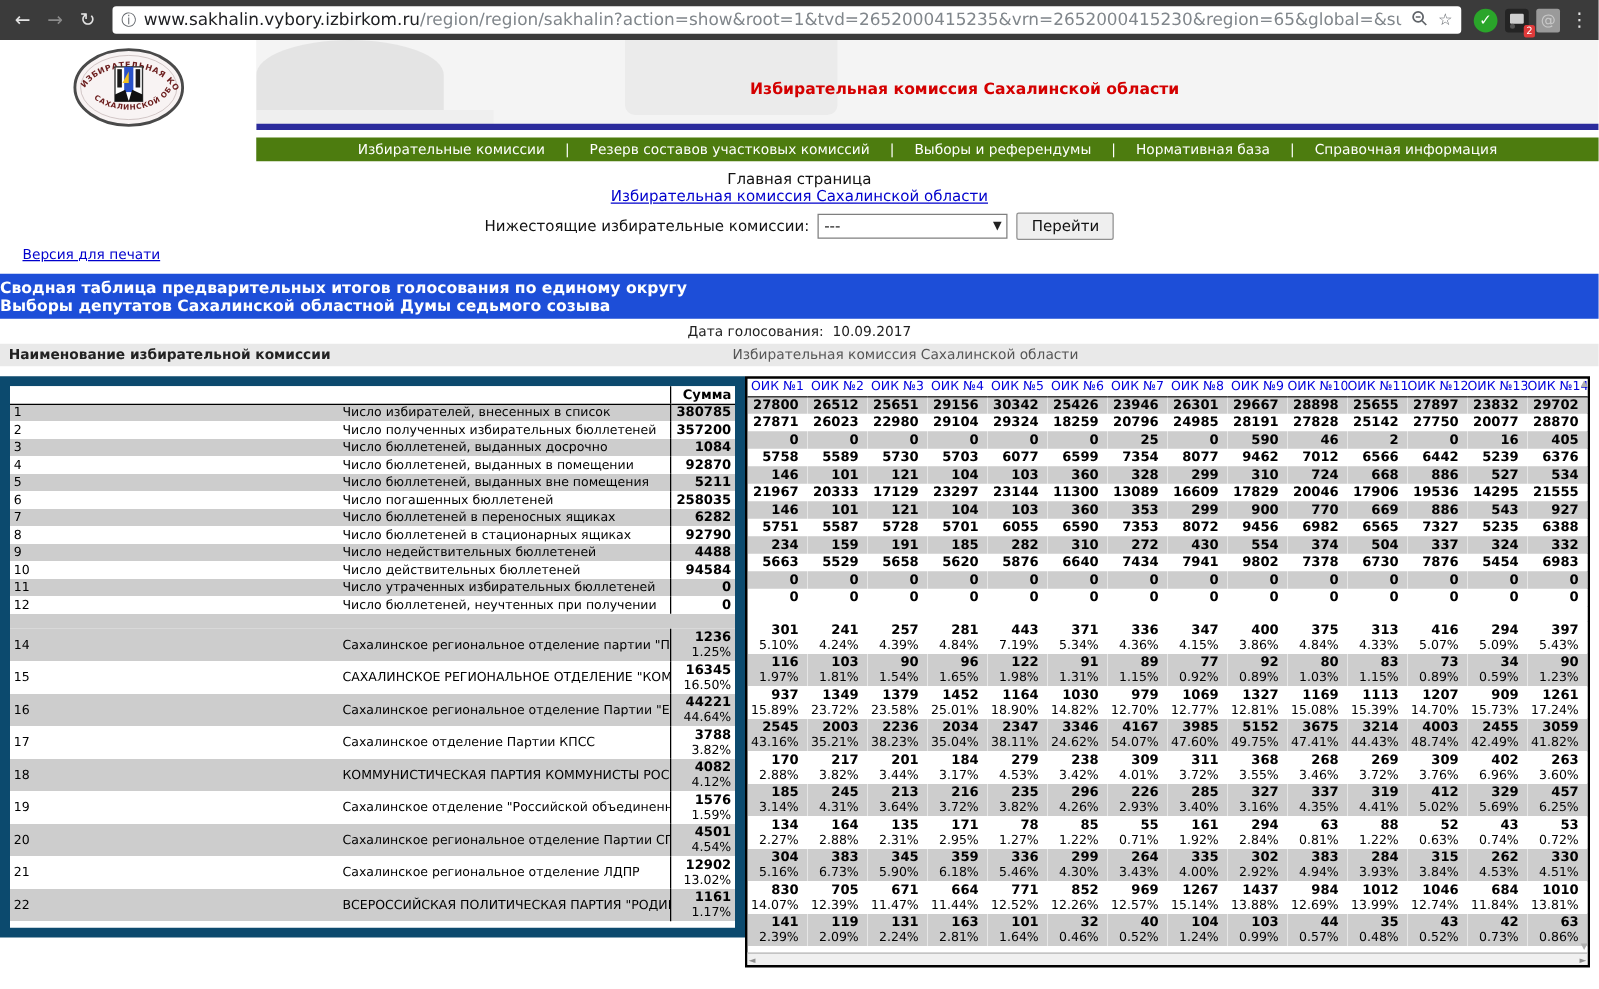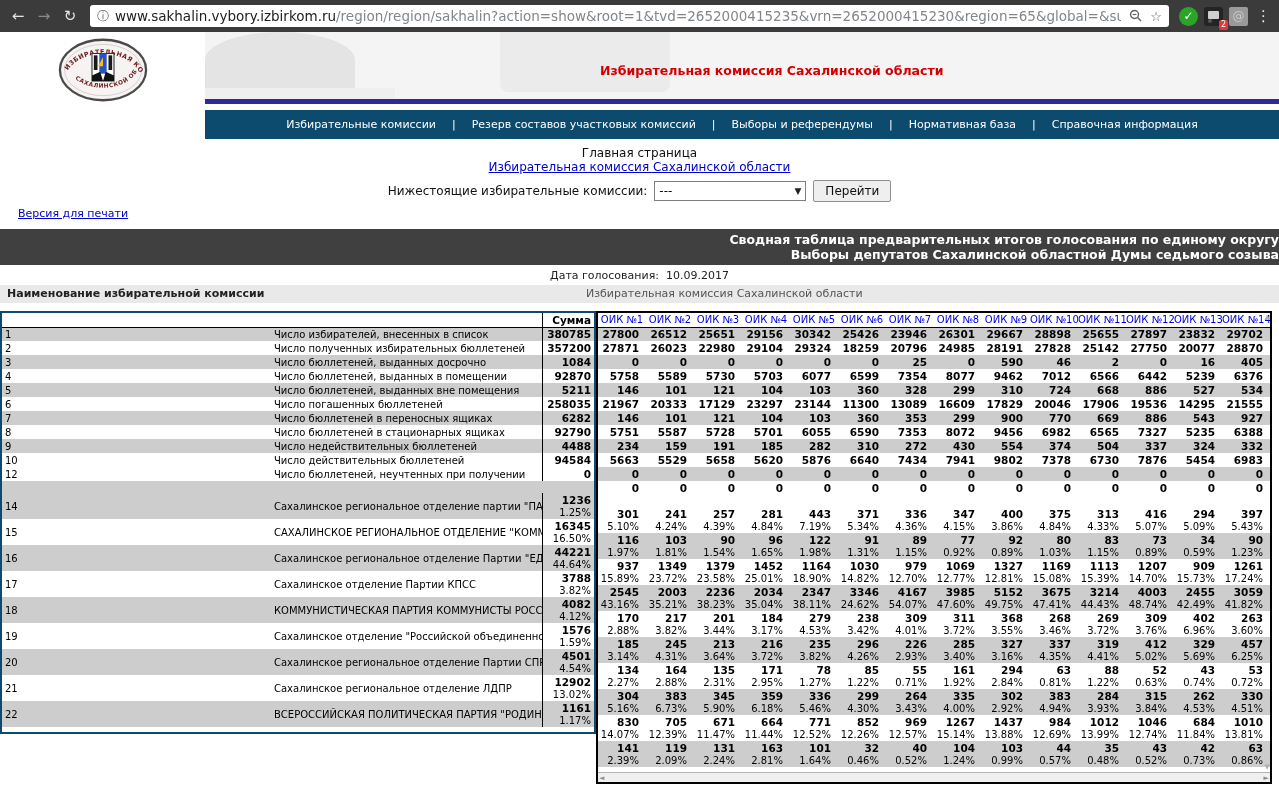--- a/index.html
+++ b/index.html
@@ -27,43 +27,43 @@
   
   .site-header{display:flex;height:72px;}
   .logo-zone{width:205px;display:flex;justify-content:center;align-items:flex-start;padding-top:5px;}
   .banner{flex:1;position:relative;background:#f4f4f4;overflow:hidden;}
   .ph{position:absolute;background:#ebebeb;}
   .ph2{background:#e4e4e4;}
   .ph3{background:#efefef;}
   .banner-strip{position:absolute;left:0;right:0;bottom:0;height:5px;background:#2b2b9c;}
   .banner-title{position:absolute;left:395px;top:31px;color:#d40000;font-weight:bold;font-size:12.5px;}
 
-  .mainnav{margin-left:205px;height:29px;background:#0c4a6e;color:#fff;display:flex;align-items:center;justify-content:center;font-size:11px;margin-top:6px;}
+  .mainnav{margin-left:205px;height:19px;background:#4d7c0f;color:#fff;display:flex;align-items:center;justify-content:center;font-size:11px;margin-top:6px;}
   .mainnav .item{padding:0 16px;cursor:pointer;white-space:nowrap;}
   .mainnav .sep{color:#fff;}
 
   
   .crumbs{text-align:center;font-size:12px;margin-top:7px;color:#111;}
   .crumb-link{color:#0000cc;text-decoration:underline;cursor:pointer;}
   .lower-row{margin-top:6px;display:flex;justify-content:center;align-items:center;gap:7px;font-size:12px;}
   .fake-select{width:152px;height:20px;border:1px solid #7f7f7f;background:#fff;display:flex;justify-content:space-between;align-items:center;padding:0 4px;cursor:pointer;}
   .fake-select .arrow{font-size:9px;color:#222;}
   .go-btn{height:22px;padding:0 11px;font-size:12px;background:#efefef;border:1px solid #8f8f8f;border-radius:2px;cursor:pointer;color:#111;}
   .print-link{display:inline-block;margin:3px 0 0 18px;font-size:11px;color:#0000cc;text-decoration:underline;cursor:pointer;}
 
   
-  .band{background:#404040;color:#fff;text-align:right;font-weight:bold;font-size:12.5px;line-height:15px;padding:3px 0;margin-top:8px;}
+  .band{background:#1d4ed8;color:#fff;text-align:left;font-weight:bold;font-size:12.5px;line-height:15px;padding:3px 0;margin-top:8px;}
   .date-row{text-align:center;font-size:11px;color:#222;padding:4px 0 3px 0;}
   .name-row{background:#e9e9e9;position:relative;height:18px;font-size:11px;line-height:18px;margin-bottom:8px;}
   .name-left{position:absolute;left:7px;font-weight:bold;color:#222;}
   .name-right{position:absolute;left:586px;color:#555;}
 
   
   .tables{display:flex;align-items:flex-start;}
-  .lpanel{border:2px solid #0c4a6e;width:596px;}
+  .lpanel{border:8px solid #0c4a6e;width:596px;}
   .rpanel{border:2px solid #000;border-left-width:2px;width:676px;position:relative;}
   table{border-collapse:collapse;table-layout:fixed;width:100%;}
   td{padding:0;overflow:hidden;white-space:nowrap;font-size:10px;vertical-align:middle;color:#000;}
   tr.hrow{height:14px;}
   tr.hrow td{border-bottom:1px solid #000;background:#fff;}
   tr.srow{height:14px;}
   tr.seprow{height:12px;}
   tr.prow{height:26px;}
   tr.padrow{height:5px;}
   .g{background:#cdcdcd;}
@@ -241,20 +241,25 @@
             <td class="rownum g">9</td>
             <td class="label g">Число недействительных бюллетеней</td>
             <td class="sumc g">4488</td>
           </tr>
           <tr class="srow">
             <td class="rownum w">10</td>
             <td class="label w">Число действительных бюллетеней</td>
             <td class="sumc w">94584</td>
           </tr>
           <tr class="srow">
+            <td class="rownum g">11</td>
+            <td class="label g">Число утраченных избирательных бюллетеней</td>
+            <td class="sumc g">0</td>
+          </tr>
+          <tr class="srow">
             <td class="rownum w">12</td>
             <td class="label w">Число бюллетеней, неучтенных при получении</td>
             <td class="sumc w">0</td>
           </tr>
           <tr class="seprow">
             <td class="g" colspan="3"></td>
           </tr>
           <tr class="prow">
             <td class="rownum g">14</td>
             <td class="label g">Сахалинское региональное отделение партии "ПАТРИОТЫ РОССИИ"</td>

